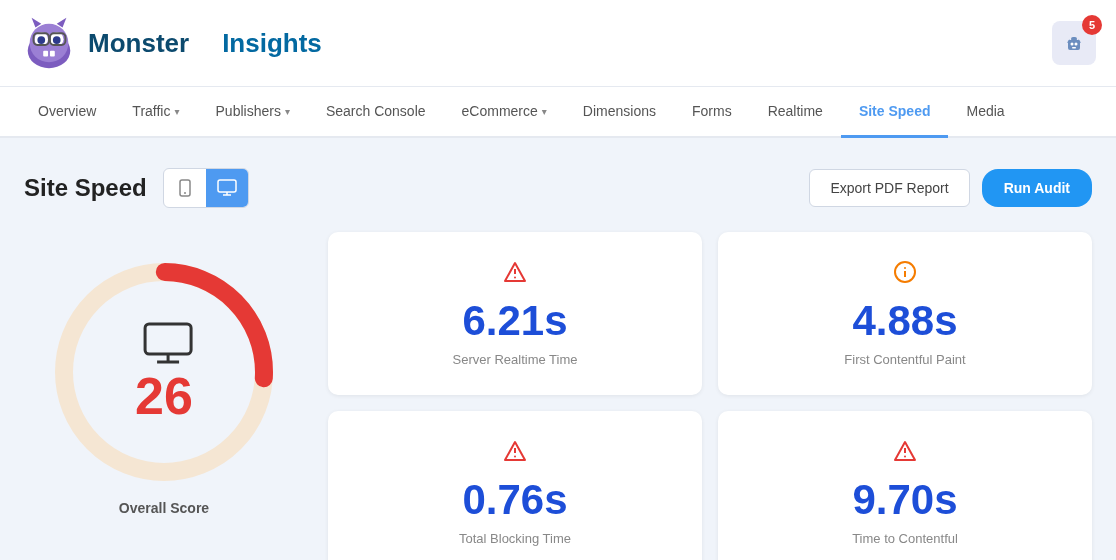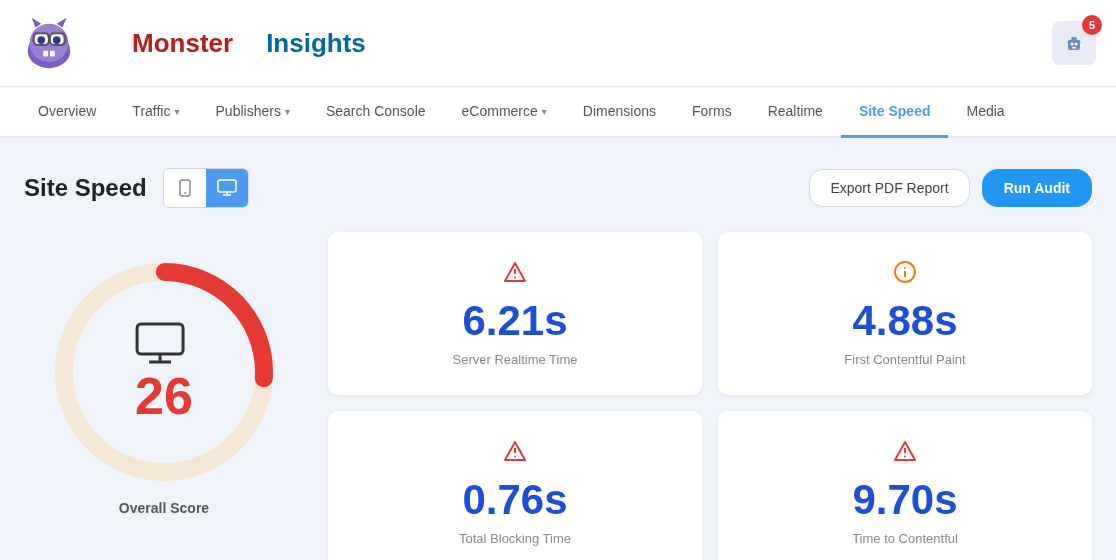--- a/index.html
+++ b/index.html
@@ -22,21 +22,21 @@
       gap: 10px;
     }
     .logo-icon {
       width: 58px;
       height: 58px;
     }
     .logo-text {
       font-size: 26px;
       font-weight: 700;
     }
-    .logo-text span:first-child { color: #b91c1c; margin-left: 44px; }
+    .logo-text span:first-child { color: #0c4a6e; }
     .logo-text span:last-child { color: #0369a1; margin-left: 33px; }
 
     .header-right {
       position: relative;
     }
     .notification-btn {
       width: 44px;
       height: 44px;
       background: #e8eaf6;
       border: none;
@@ -143,21 +143,21 @@
       color: #fff;
     }
     .header-actions {
       display: flex;
       gap: 12px;
     }
     .btn-export {
       padding: 10px 20px;
       background: #fff;
       border: 1px solid #d0d7e3;
-      border-radius: 14px;
+      border-radius: 6px;
       font-size: 14px;
       color: #444;
       cursor: pointer;
       font-weight: 500;
     }
     .btn-run {
       padding: 10px 22px;
       background: #2196f3;
       border: none;
       border-radius: 16px;
@@ -191,21 +191,21 @@
     }
     .gauge-svg {
       width: 240px;
       height: 240px;
     }
     .gauge-center {
       position: absolute;
       top: 50%;
       left: 50%;
       transform: translate(-50%, -50%);
-      text-align: left;
+      text-align: right;
     }
     .gauge-score {
       font-size: 52px;
       font-weight: 800;
       color: #e53935;
       line-height: 1;
     }
     .gauge-label {
       font-size: 14px;
       color: #555;

